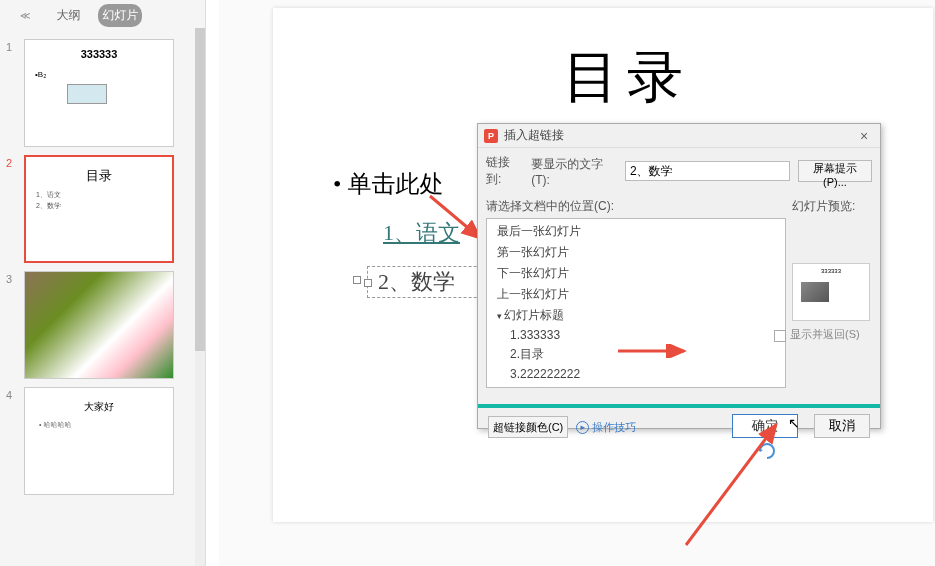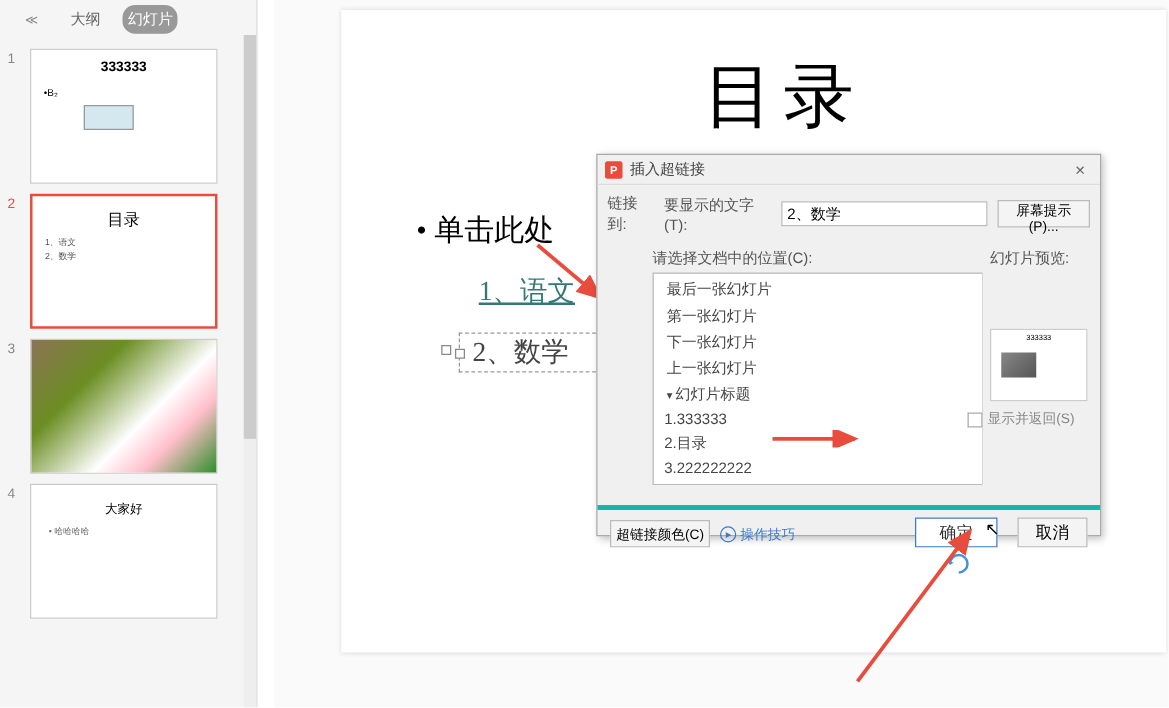--- a/index.html
+++ b/index.html
@@ -54,26 +54,26 @@
     .dlg-toprow { display: flex; align-items: center; padding: 6px 8px; gap: 8px; }
     .dlg-label { color: #555; }
     .dlg-text-input { flex: 1; height: 20px; border: 1px solid #bbb; background: #fff; padding: 0 4px; font-size: 12px; }
     .dlg-btn { height: 22px; padding: 0 4px; background: #f4f4f4; border: 1px solid #bbb; font-size: 11px; cursor: pointer; }
     
     .dlg-body { display: flex; height: 210px; }
     .dlg-side { width: 58px; border-right: 1px solid #ddd; background: #f0f0f0; }
     .side-item { padding: 8px 4px; text-align: center; font-size: 10px; color: #555; line-height: 1.4; cursor: pointer; }
     .side-item.active { background: #ddd; border: 1px solid #aaa; margin: 2px; }
     
-    .dlg-main { flex: 1; padding: 4px 8px; display: flex; gap: 6px; margin-left: 36px; }
+    .dlg-main { flex: 1; padding: 4px 8px; display: flex; gap: 6px; }
     .dlg-tree-wrap { flex: 1; }
     .dlg-tree-label { color: #555; margin-bottom: 3px; }
     .dlg-tree { background: #fff; border: 1px solid #bbb; height: 170px; padding: 2px 0; overflow: auto; }
     .tree-item { padding: 2px 10px; color: #444; cursor: pointer; }
-    .tree-item.sub { padding-left: 8px; }
+    .tree-item.sub { padding-left: 23px; }
     .tree-item.expand::before { content: "▾ "; font-size: 9px; }
     
     .dlg-preview-wrap { width: 80px; }
     .dlg-preview-label { color: #555; margin-bottom: 3px; text-align: left; }
     .dlg-preview { width: 78px; height: 58px; background: #fff; border: 1px solid #ccc; margin-top: 48px; font-size: 6px; text-align: center; padding-top: 4px; position: relative; }
     .dlg-preview-img { position: absolute; left: 8px; top: 18px; width: 28px; height: 20px; background: linear-gradient(135deg,#888,#555); }
     .dlg-chk { display: flex; align-items: flex-end; gap: 4px; font-size: 11px; color: #888; margin-top: 6px; white-space: nowrap; margin-left: -18px; }
     .chk-box { width: 12px; height: 12px; border: 1px solid #aaa; background: #fff; }
     
     .dlg-footer { display: flex; align-items: flex-end; padding: 6px 10px; gap: 16px; border-top: 4px solid #14b8a6; }

